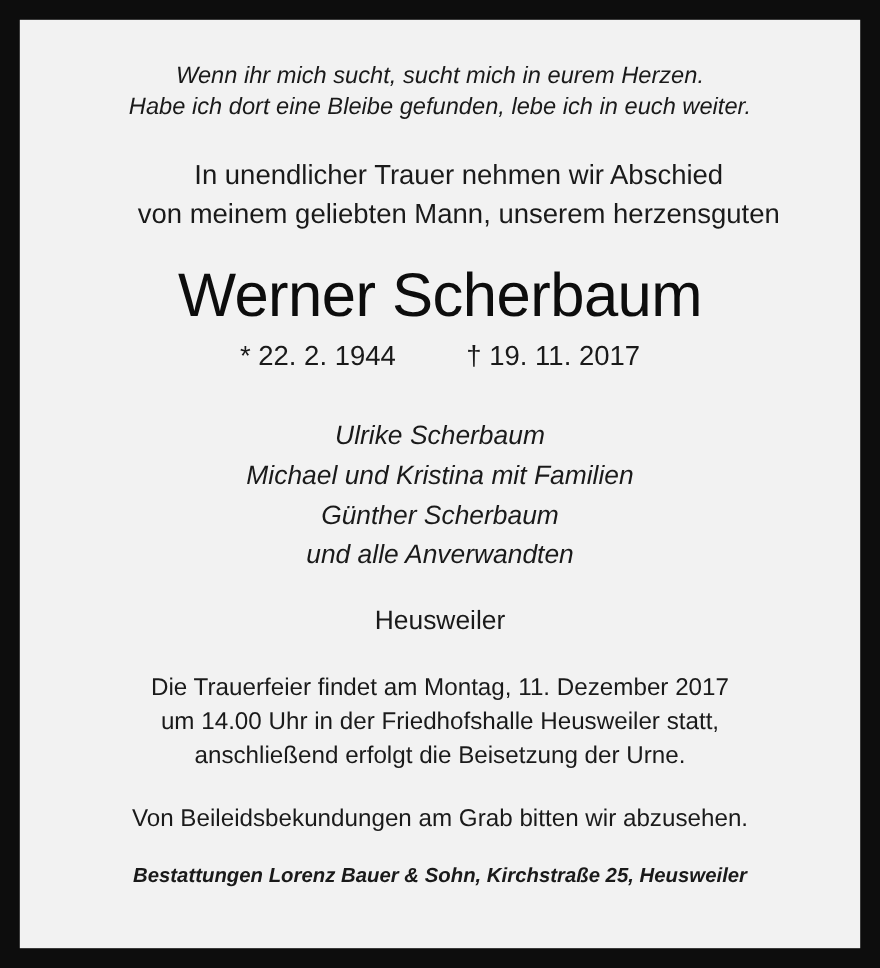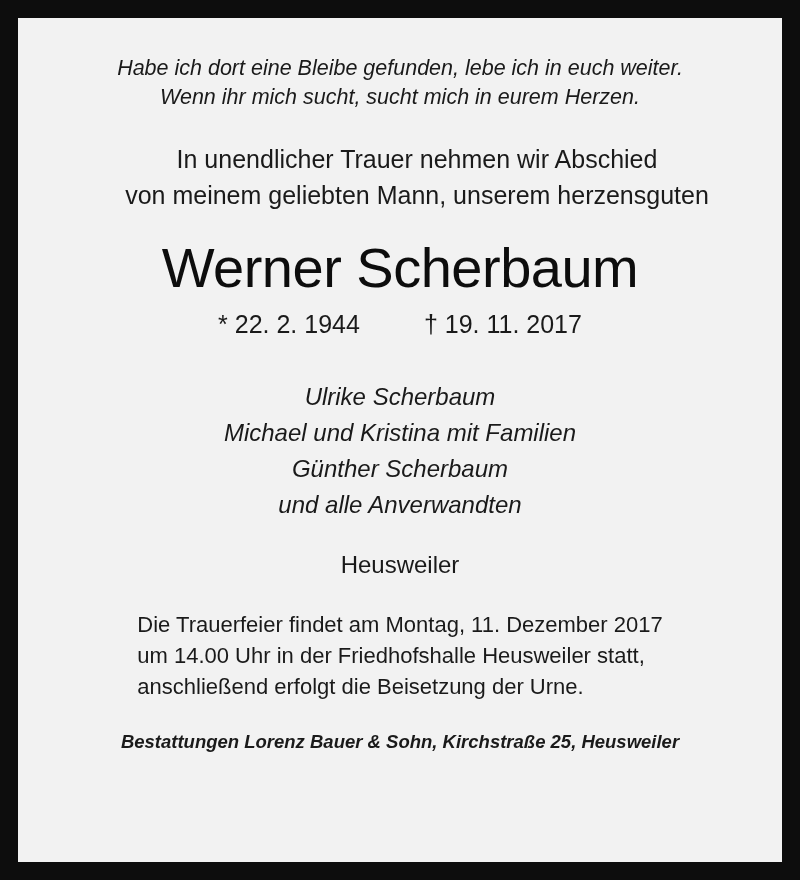--- a/index.html
+++ b/index.html
@@ -83,21 +83,21 @@
     margin-top: 28px;
     font-size: 24px;
     text-align: center;
     color: #1a1a1a;
   }
 
   .service {
     margin-top: 30px;
     font-size: 22px;
     line-height: 1.42;
-    text-align: left;
+    text-align: center;
     color: #1a1a1a;
   }
   .service .line { display: block; white-space: nowrap; }
 
   .request {
     margin-top: 28px;
     font-size: 22px;
     text-align: center;
     color: #1a1a1a;
   }
@@ -111,22 +111,22 @@
     color: #1a1a1a;
   }
 </style>
 </head>
 <body>
 
 <div class="obituary-frame">
   <div class="obituary-card">
 
     <div class="verse">
+      <span class="line">Wenn ihr mich sucht, sucht mich in eurem Herzen.</span>
       <span class="line">Habe ich dort eine Bleibe gefunden, lebe ich in euch weiter.</span>
-      <span class="line">Wenn ihr mich sucht, sucht mich in eurem Herzen.</span>
     </div>
 
     <div class="intro">
       <span class="line">In unendlicher Trauer nehmen wir Abschied</span>
       <span class="line">von meinem geliebten Mann, unserem herzensguten</span>
     </div>
 
     <div class="deceased-name">Werner Scherbaum</div>
 
     <div class="dates">
@@ -142,17 +142,18 @@
     </div>
 
     <div class="place">Heusweiler</div>
 
     <div class="service">
       <span class="line">Die Trauerfeier findet am Montag, 11. Dezember 2017</span>
       <span class="line">um 14.00 Uhr in der Friedhofshalle Heusweiler statt,</span>
       <span class="line">anschließend erfolgt die Beisetzung der Urne.</span>
     </div>
 
+    <div class="request">Von Beileidsbekundungen am Grab bitten wir abzusehen.</div>
 
     <div class="undertaker">Bestattungen Lorenz Bauer &amp; Sohn, Kirchstraße 25, Heusweiler</div>
 
   </div>
 </div>
 
 </body></html>

